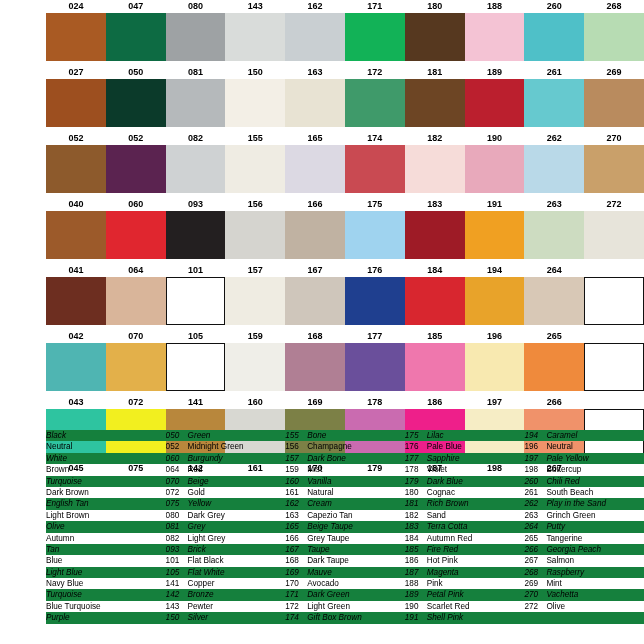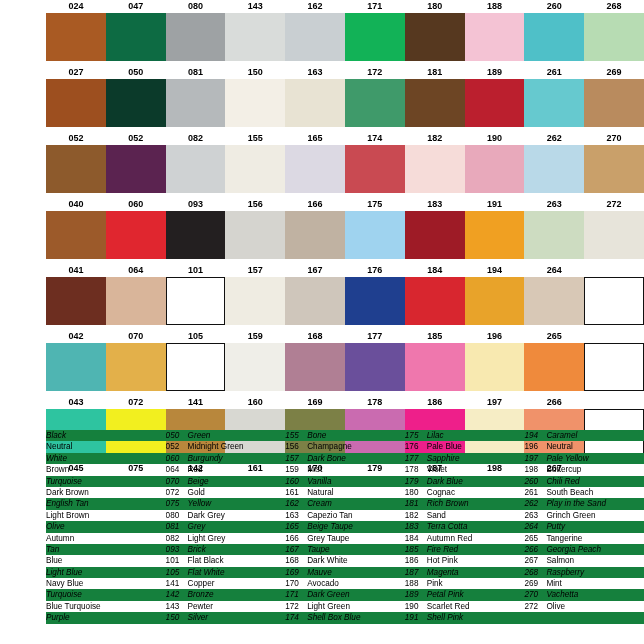--- a/index.html
+++ b/index.html
@@ -427,41 +427,41 @@
           <div class="legrow">
             <span class="legnum">166</span>
             <span class="legname">Grey Taupe</span>
           </div>
           <div class="legrow alt">
             <span class="legnum">167</span>
             <span class="legname">Taupe</span>
           </div>
           <div class="legrow">
             <span class="legnum">168</span>
-            <span class="legname">Dark White</span>
+            <span class="legname">Dark Taupe</span>
           </div>
           <div class="legrow alt">
             <span class="legnum">169</span>
             <span class="legname">Mauve</span>
           </div>
           <div class="legrow">
             <span class="legnum">170</span>
             <span class="legname">Avocado</span>
           </div>
           <div class="legrow alt">
             <span class="legnum">171</span>
             <span class="legname">Dark Green</span>
           </div>
           <div class="legrow">
             <span class="legnum">172</span>
             <span class="legname">Light Green</span>
           </div>
           <div class="legrow alt">
             <span class="legnum">174</span>
-            <span class="legname">Shell Box Blue</span>
+            <span class="legname">Gift Box Brown</span>
           </div>
         </div>
         <div class="legcol">
           <div class="legrow alt">
             <span class="legnum">175</span>
             <span class="legname">Lilac</span>
           </div>
           <div class="legrow">
             <span class="legnum">176</span>
             <span class="legname">Pale Blue</span>

